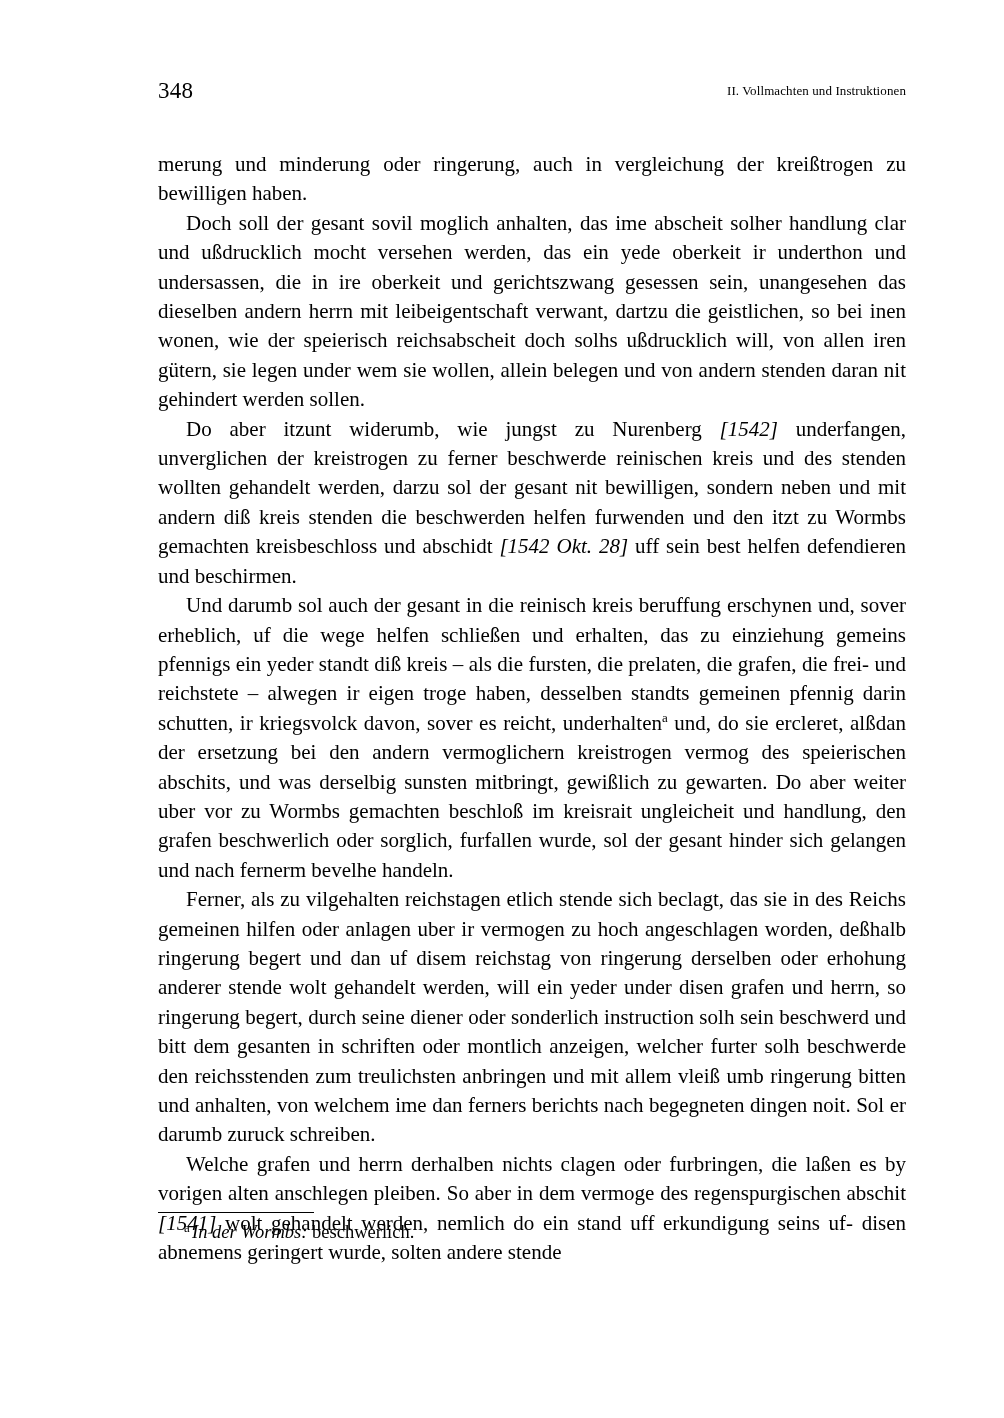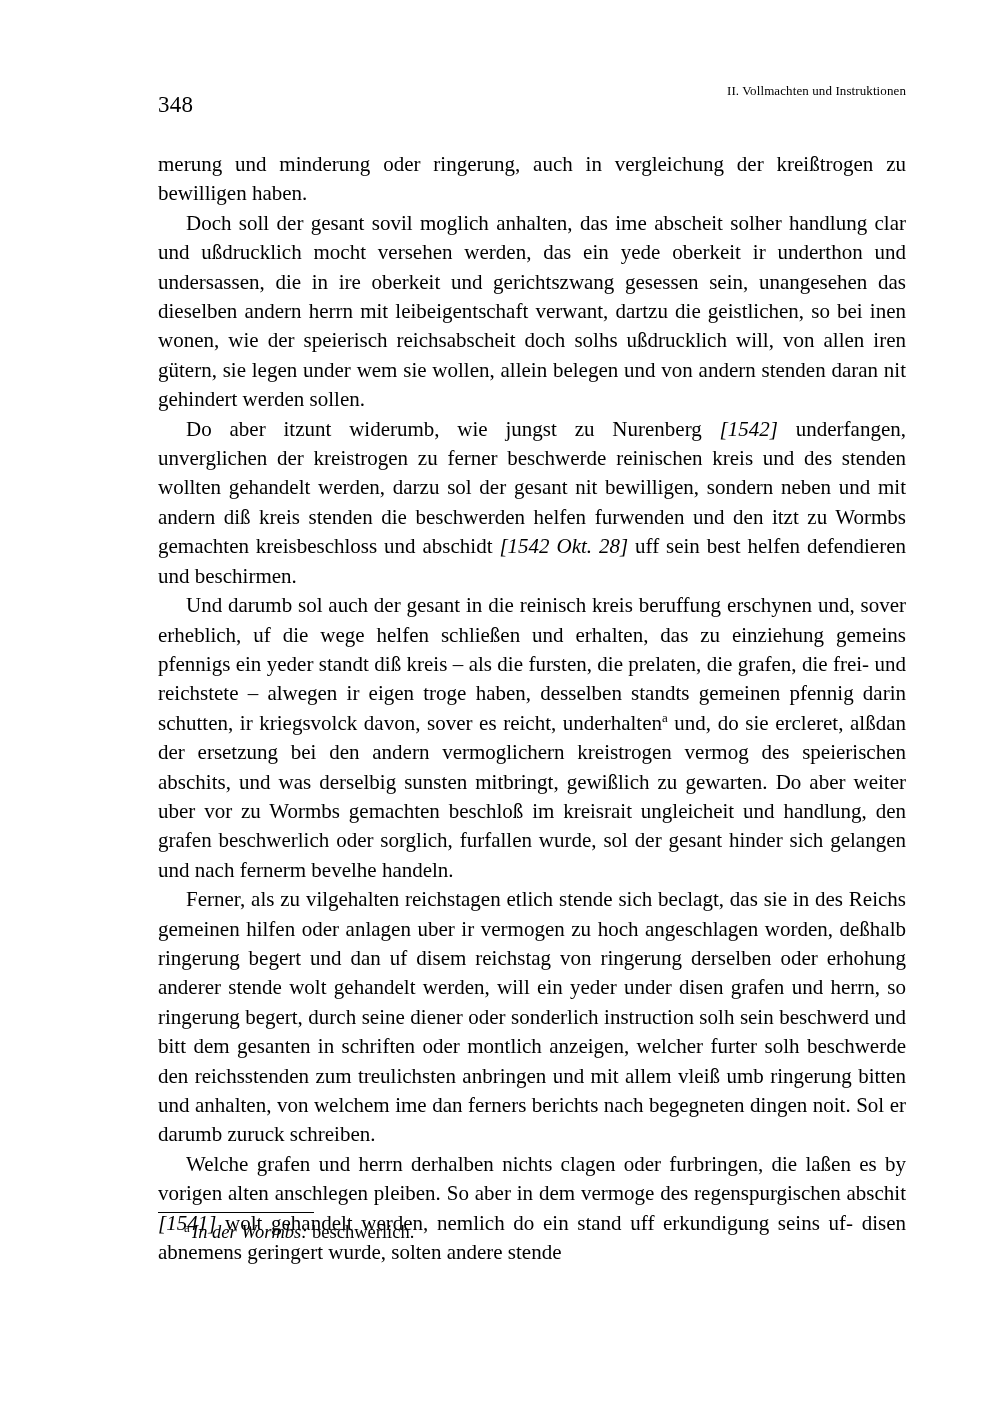--- a/index.html
+++ b/index.html
@@ -28,21 +28,21 @@
   .runhead {
     position: absolute;
     left: 158px;
     top: 76px;
     width: 748px;
     height: 30px;
   }
   .folio {
     position: absolute;
     left: 0;
-    top: 14px;
+    top: 0;
     font-size: 23px;
     line-height: 30px;
     letter-spacing: 0.2px;
   }
   .runtitle {
     position: absolute;
     left: 0;
     top: 0;
     width: 748px;
     text-align: right;

